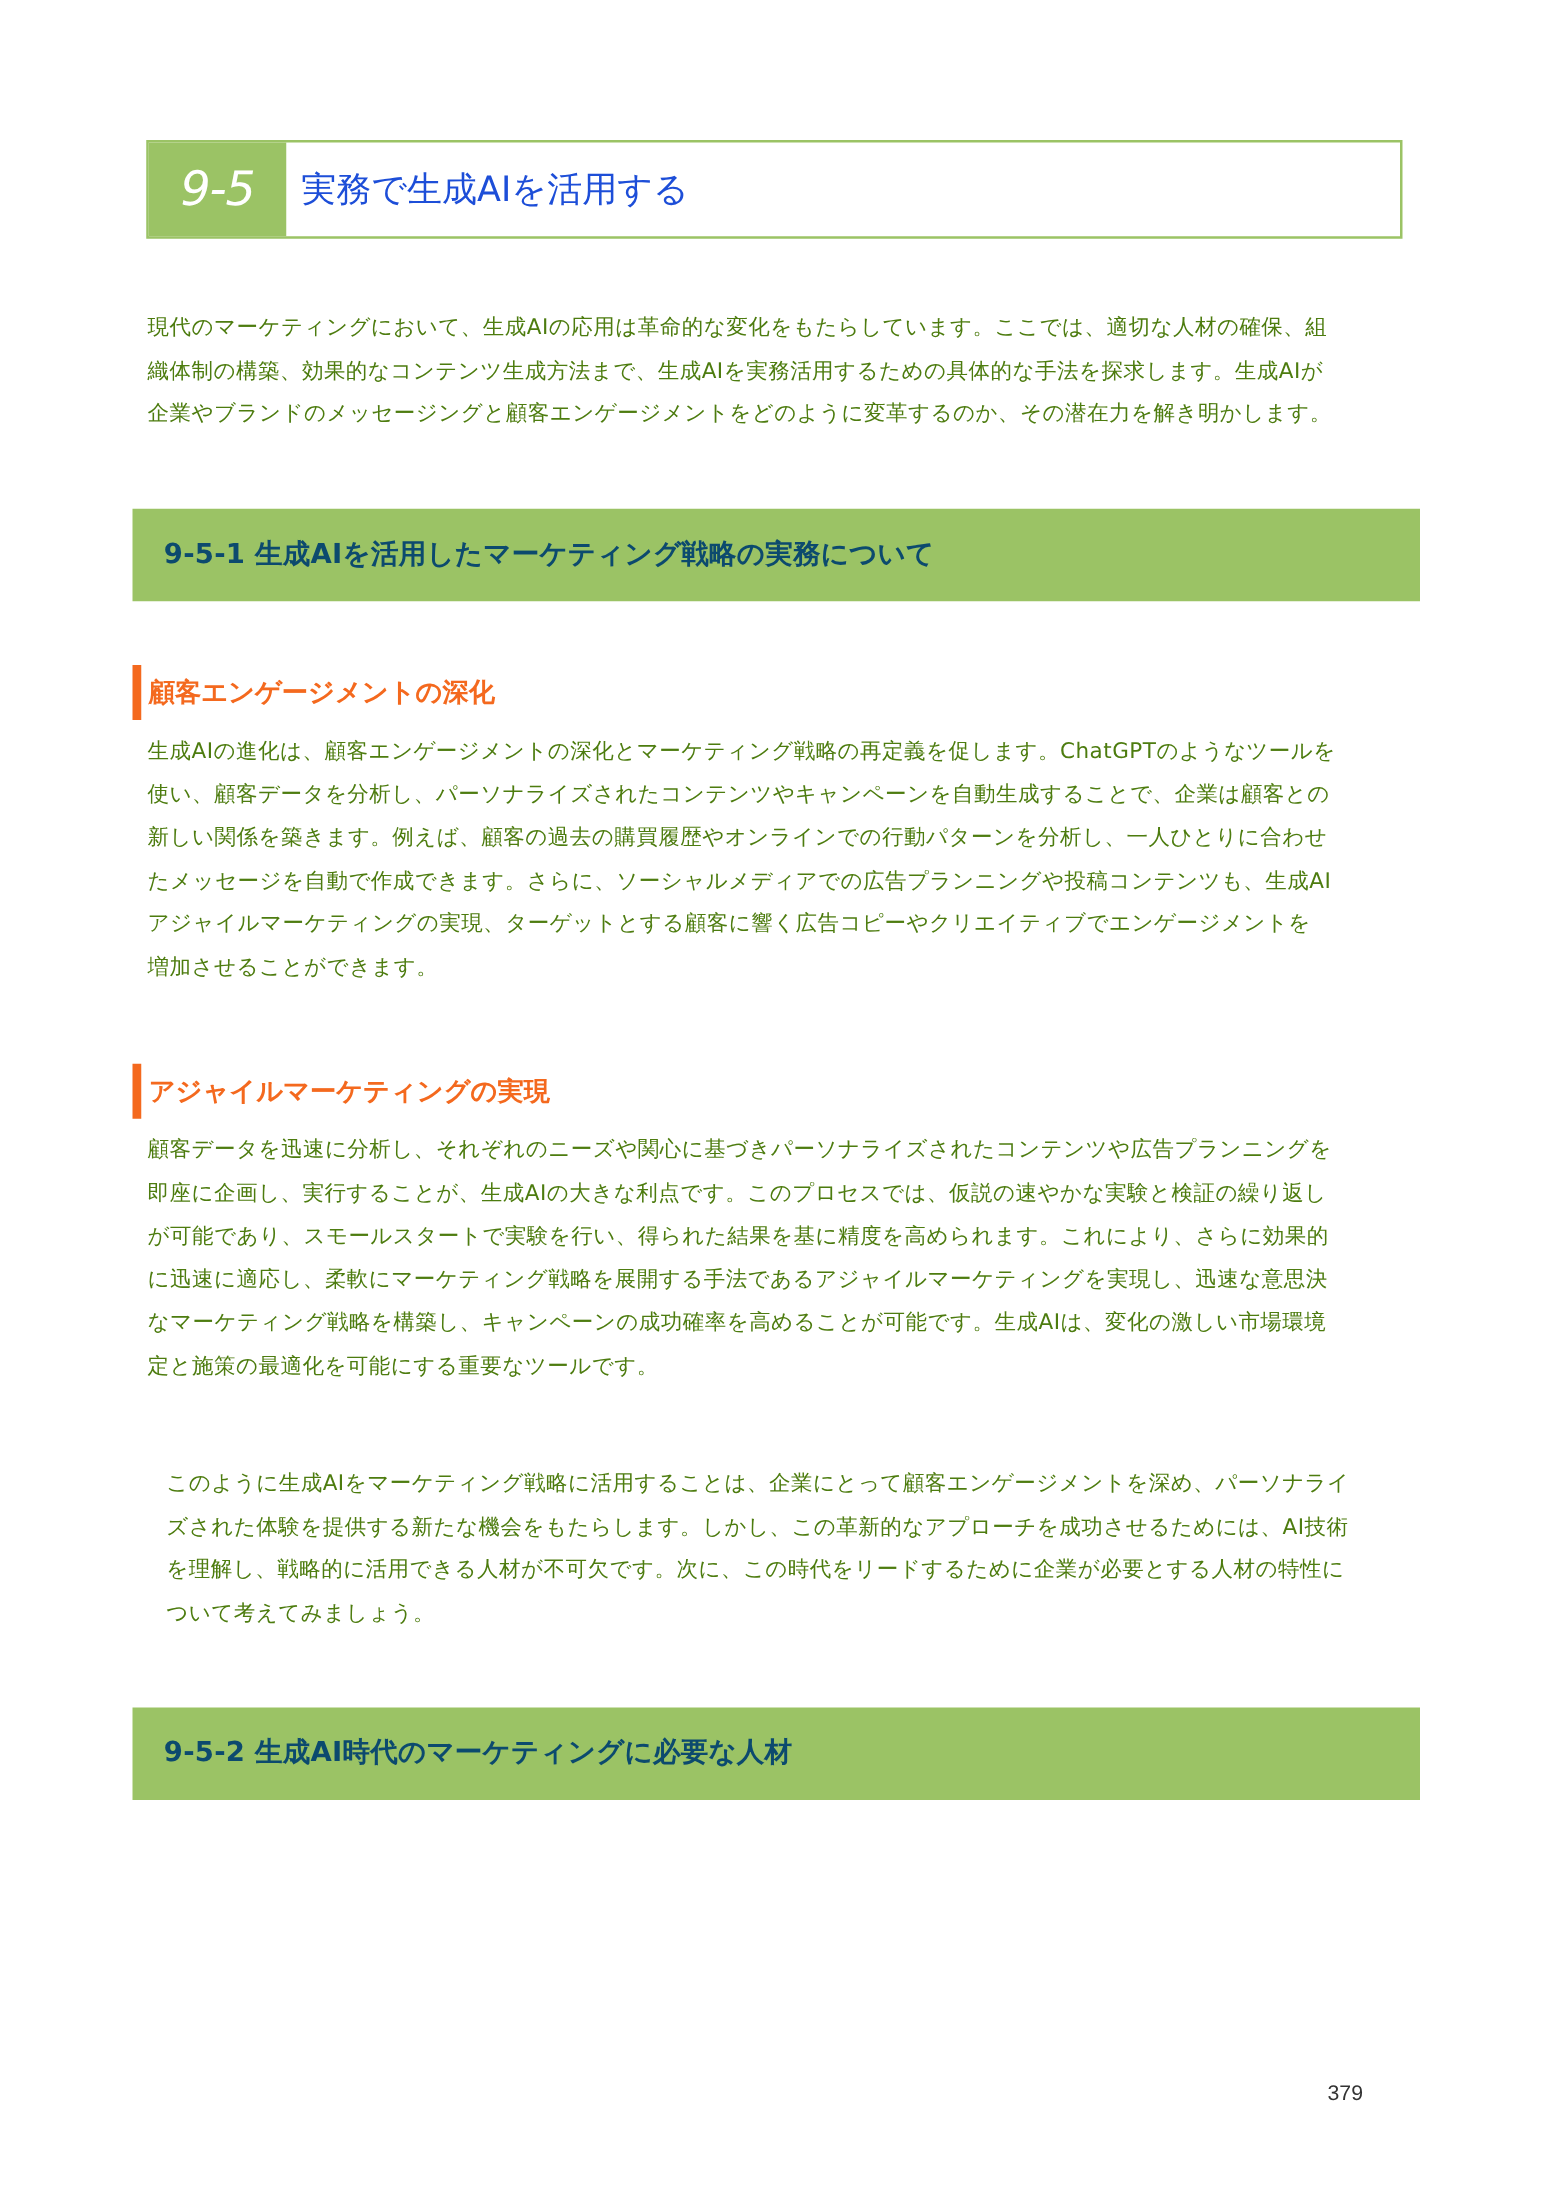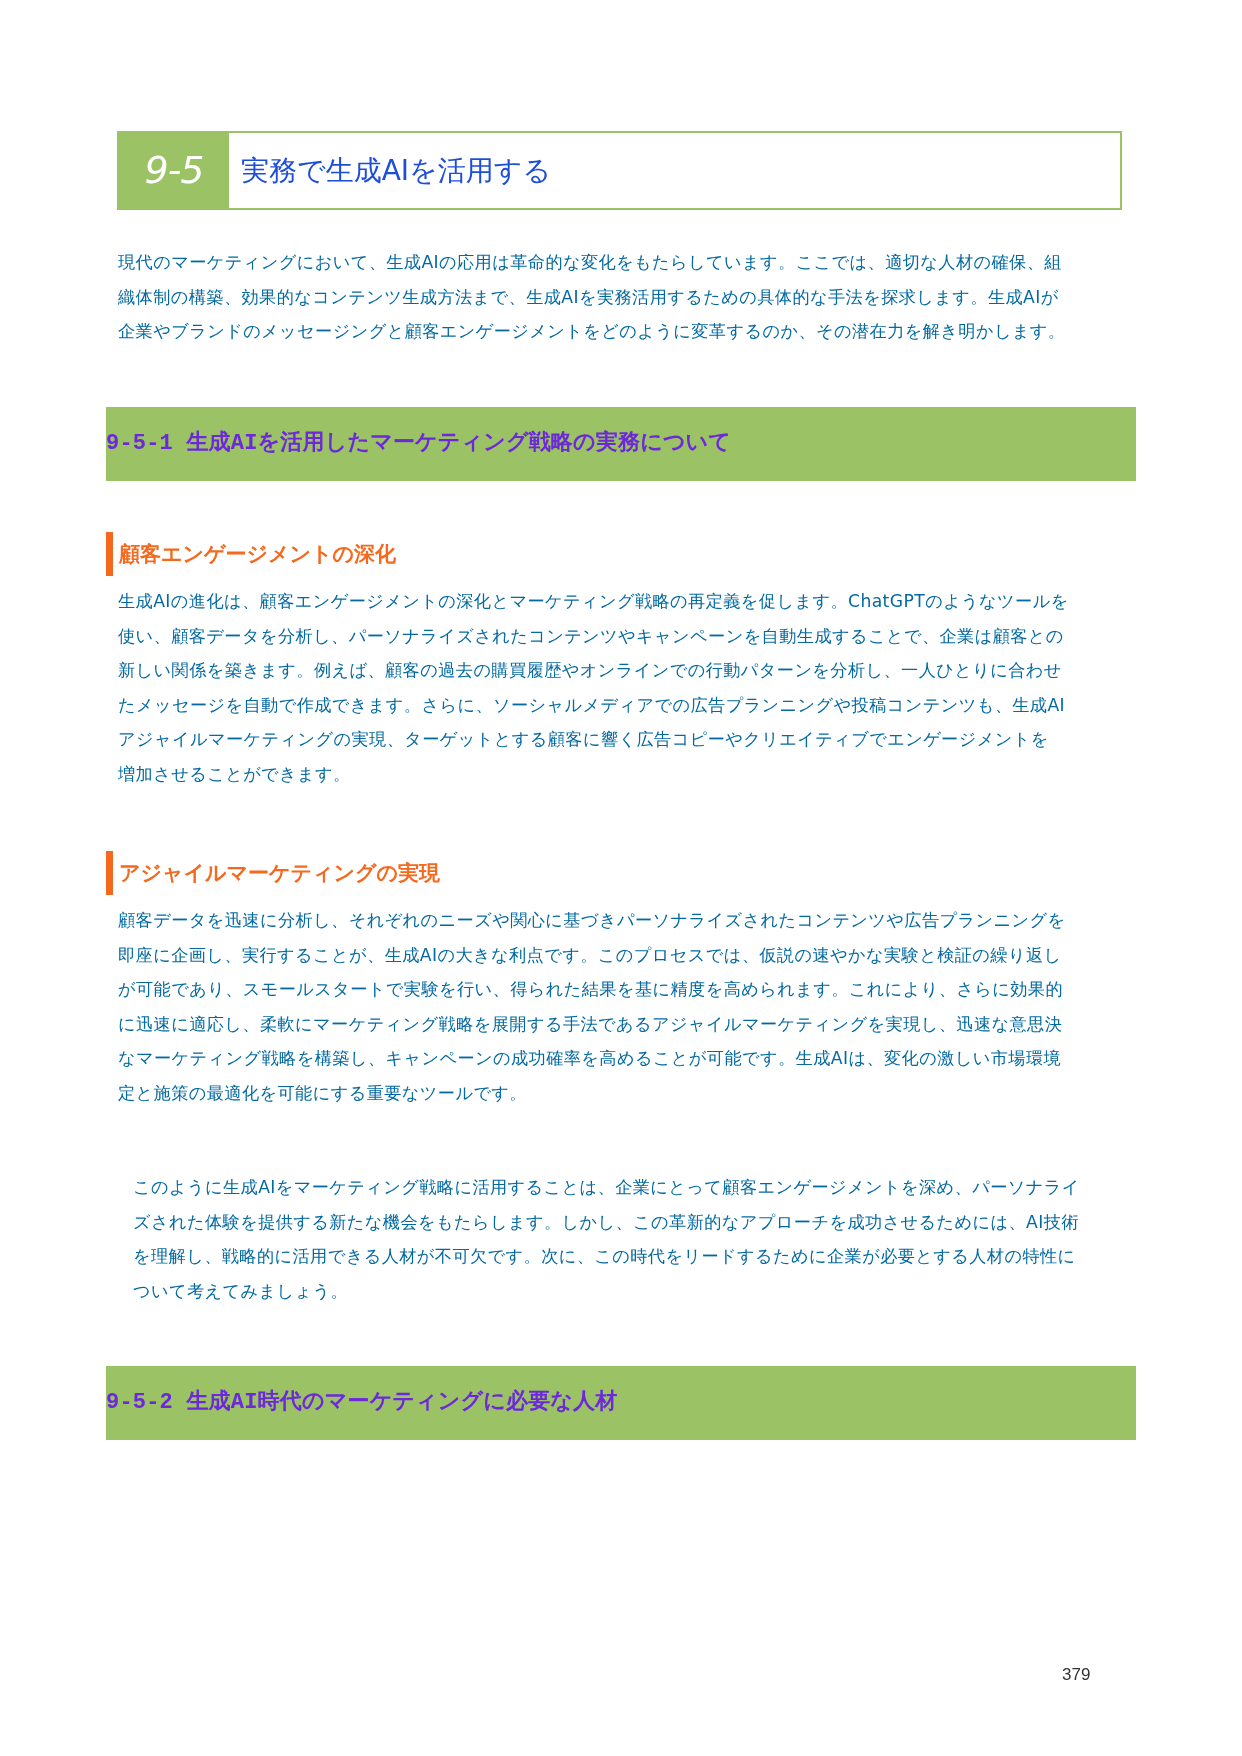--- a/index.html
+++ b/index.html
@@ -2,46 +2,46 @@
 <html><head>
 <meta charset="utf-8">
 <style>
   html, body { margin: 0; padding: 0; background: #ffffff; }
   body {
     width: 1242px; height: 1756px; position: relative; overflow: hidden;
     font-family: "DejaVu Sans", "Liberation Sans", sans-serif;
     color: #2b2b2b;
   }
   .chapter-box {
-    position: absolute; left: 117px; top: 131px; width: 1005px; height: 79px;
+    position: absolute; left: 117px; top: 112px; width: 1005px; height: 79px;
     border: 2px solid #9bc365; box-sizing: border-box; background: #fff;
   }
   .chapter-num {
     position: absolute; left: 0; top: 0; width: 110px; height: 100%;
     background: #9bc365; color: #ffffff;
     font-family: "DejaVu Sans", sans-serif; font-style: italic; font-weight: 300;
     font-size: 38px; line-height: 75px; text-align: center; letter-spacing: -1px;
   }
   .chapter-title {
     position: absolute; left: 122px; top: 0; height: 100%;
     font-size: 28px; line-height: 75px; color: #1d4ed8;
   }
   .para {
     position: absolute; left: 118px; width: 1010px;
-    font-size: 17.2px; line-height: 34.5px; color: #0369a1; letter-spacing: 0.4px;
+    font-size: 17.2px; line-height: 34.5px; color: #4d7c0f; letter-spacing: 0.4px;
     white-space: nowrap;
   }
   .para .line { display: block; }
   .section-band {
     position: absolute; left: 106px; width: 1030px; height: 74px;
     background: #9bc365;
   }
   .section-title {
-    position: absolute; left: 0; top: 0; line-height: 74px;
-    font-size: 22px; font-weight: bold; color: #6d28d9; letter-spacing: 0.2px; font-family: Liberation Mono, monospace;
+    position: absolute; left: 25px; top: 0; line-height: 74px;
+    font-size: 22px; font-weight: bold; color: #0c4a6e; letter-spacing: 0.2px;
   }
   .sub-head {
     position: absolute; left: 106px; height: 44px;
   }
   .sub-bar {
     position: absolute; left: 0; top: 0; width: 7px; height: 44px; background: #f4691e;
   }
   .sub-title {
     position: absolute; left: 13px; top: 0; line-height: 44px; white-space: nowrap;
     font-size: 21px; font-weight: bold; color: #f4691e;

